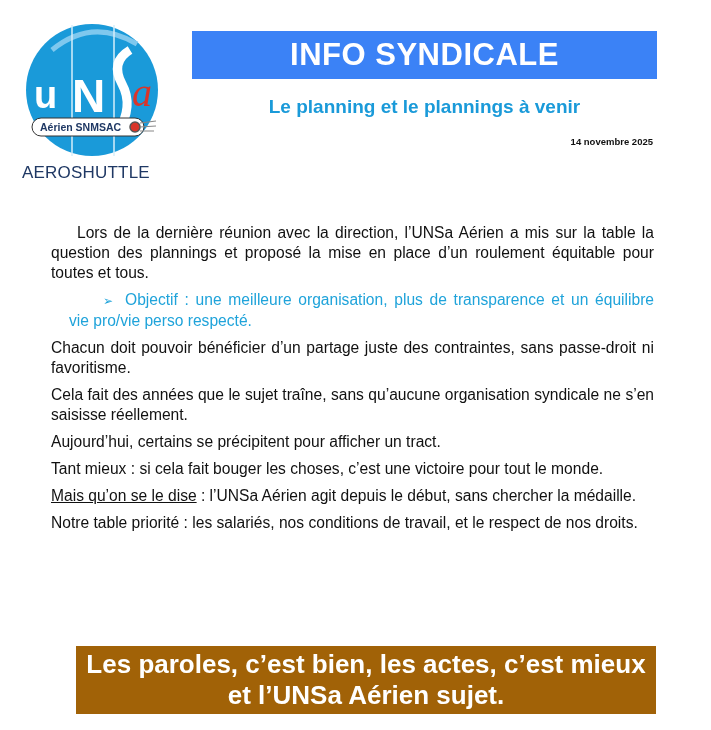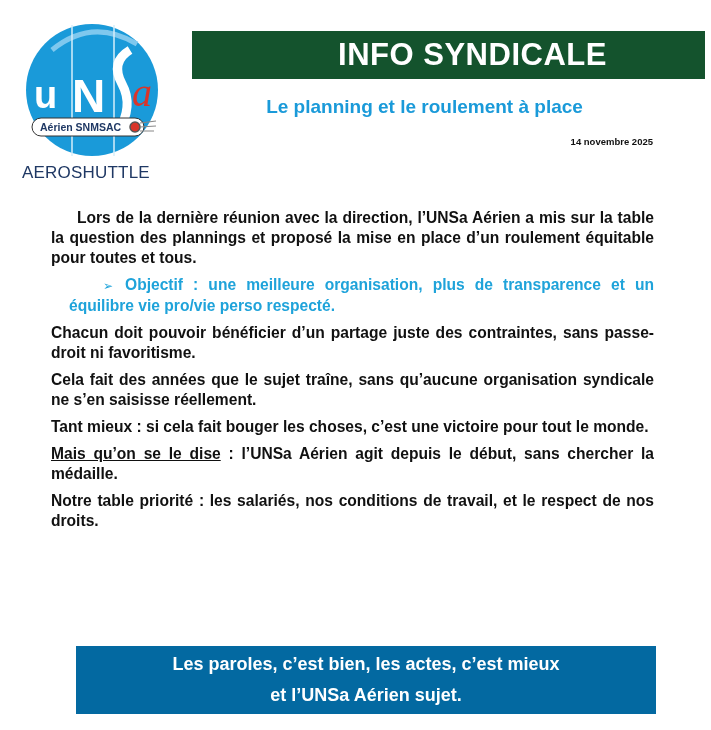--- a/index.html
+++ b/index.html
@@ -3,34 +3,34 @@
 <meta charset="utf-8">
 <style>
   html, body { margin:0; padding:0; }
   body {
     width:711px; height:730px; background:#ffffff; position:relative; overflow:hidden;
     font-family: "Liberation Sans", "DejaVu Sans", sans-serif; color:#111;
   }
   .logo { position:absolute; left:22px; top:22px; width:145px; height:140px; }
   .org-name { position:absolute; left:22px; top:163px; font-weight:normal; font-size:17px; color:#1f3864; letter-spacing:0.2px; }
   .banner {
-    position:absolute; left:192px; top:31px; width:465px; height:48px; background:#14532d;
-    color:#fff; font-weight:bold; font-size:31px; text-align:center; line-height:48px; letter-spacing:0.5px;padding-left:48px;
+    position:absolute; left:192px; top:31px; width:465px; height:48px; background:#3b82f6;
+    color:#fff; font-weight:bold; font-size:31px; text-align:center; line-height:48px; letter-spacing:0.5px;
   }
   .subtitle { position:absolute; left:192px; top:96px; width:465px; text-align:center; color:#1a9ad9; font-weight:bold; font-size:19px; }
   .date { position:absolute; right:58px; top:136px; font-size:9.5px; font-weight:bold; color:#111; }
-  .body { position:absolute; left:51px; top:208px; width:603px; font-weight:bold; font-size:15.6px; line-height:20px; }
+  .body { position:absolute; left:51px; top:223px; width:603px; font-weight:normal; font-size:15.6px; line-height:20px; }
   .body p { margin:0 0 7px 0; text-align:justify; }
   .body p.first { text-indent:26px; }
   .objective { color:#1fa3da; margin:0 0 7px 0; padding-left:18px; text-align:justify; }
   .objective .arrow { display:inline-block; width:22px; margin-left:34px; font-size:12px; }
   .u { text-decoration:underline; }
   .footer {
-    position:absolute; left:76px; top:646px; width:580px; height:68px; background:#0369a1;
-    color:#fff; font-weight:bold; font-size:18px; text-align:center; line-height:31px; padding-top:3px; box-sizing:border-box;
+    position:absolute; left:76px; top:646px; width:580px; height:68px; background:#a16207;
+    color:#fff; font-weight:bold; font-size:26px; text-align:center; line-height:31px; padding-top:3px; box-sizing:border-box;
   }
 </style>
 </head>
 <body>
 
 <div class="logo">
   <svg width="145" height="140" viewBox="0 0 145 140">
     <circle cx="70" cy="68" r="66" fill="#1a9ad9"></circle>
     <path d="M30 28 Q70 -5 115 22" stroke="#7fc8ee" stroke-width="5" fill="none"></path>
     <line x1="50" y1="3" x2="50" y2="134" stroke="#d6eefa" stroke-width="1.5"></line>
@@ -41,28 +41,29 @@
     <text x="110" y="84" font-family="Liberation Serif, serif" font-style="italic" font-size="40" fill="#d9352a">a</text>
     <rect x="10" y="96" width="112" height="18" rx="9" fill="#ffffff" stroke="#333" stroke-width="1"></rect>
     <text x="18" y="109" font-family="Liberation Sans, sans-serif" font-weight="bold" font-size="10.5" fill="#1f3864">Aérien SNMSAC</text>
     <circle cx="113" cy="105" r="5" fill="#d9352a" stroke="#555" stroke-width="1.5"></circle>
     <path d="M118 101 L134 99 M118 105 L134 104 M118 109 L132 109" stroke="#888" stroke-width="1.2"></path>
   </svg>
 </div>
 <div class="org-name">AEROSHUTTLE</div>
 
 <div class="banner">INFO SYNDICALE</div>
-<div class="subtitle">Le planning et le roulement à place</div>
+<div class="subtitle">Le planning et le plannings à venir</div>
 <div class="date">14 novembre 2025</div>
 
 <div class="body">
   <p class="first">Lors de la dernière réunion avec la direction, l’UNSa Aérien a mis sur la table la question des plannings et proposé la mise en place d’un roulement équitable pour toutes et tous.</p>
   <p class="objective"><span class="arrow">➢</span><span>Objectif : une meilleure organisation, plus de transparence et un équilibre vie pro/vie perso respecté.</span></p>
   <p>Chacun doit pouvoir bénéficier d’un partage juste des contraintes, sans passe-droit ni favoritisme.</p>
   <p>Cela fait des années que le sujet traîne, sans qu’aucune organisation syndicale ne s’en saisisse réellement.</p>
+  <p>Aujourd’hui, certains se précipitent pour afficher un tract.</p>
   <p>Tant mieux : si cela fait bouger les choses, c’est une victoire pour tout le monde.</p>
   <p><span class="u">Mais qu’on se le dise</span><span> : l’UNSa Aérien agit depuis le début, sans chercher la médaille.</span></p>
   <p>Notre table priorité : les salariés, nos conditions de travail, et le respect de nos droits.</p>
 </div>
 
 <div class="footer">
   <div>Les paroles, c’est bien, les actes, c’est mieux</div>
   <div>et l’UNSa Aérien sujet.</div>
 </div>
 

